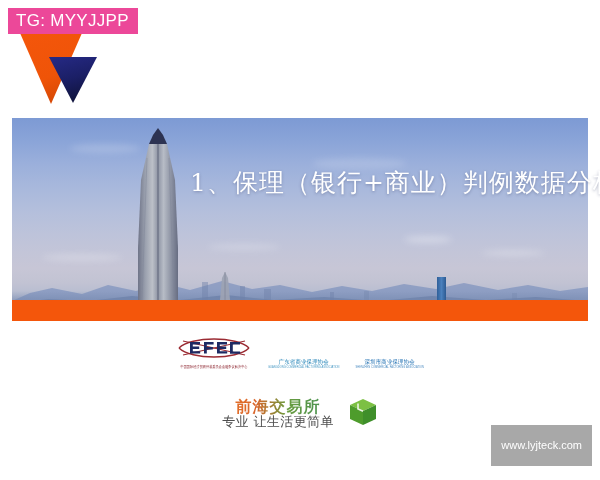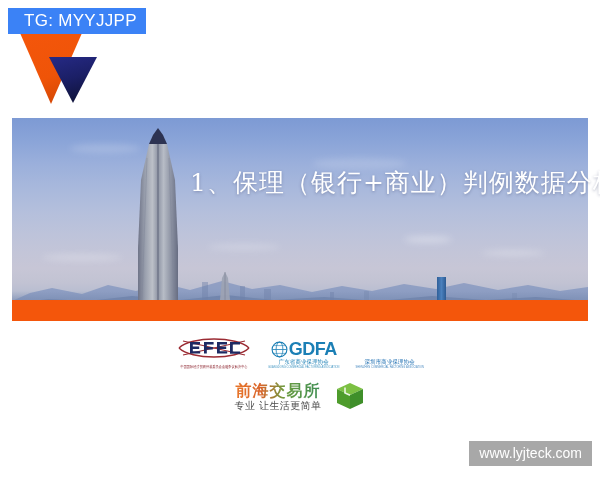--- a/index.html
+++ b/index.html
@@ -14,25 +14,25 @@
     overflow: hidden;
     font-family: "Liberation Sans", "DejaVu Sans", sans-serif;
     background: #ffffff;
   }
 
   
   #tg-badge {
     position: absolute;
     left: 8px;
     top: 8px;
-    background: #3b82f6;
+    background: #ec4899;
     color: #ffffff;
     font-size: 17px;
     line-height: 26px;
-    padding: 0 9px 0 16px;
+    padding: 0 9px 0 8px;
     letter-spacing: 0.3px;
     z-index: 40;
     white-space: nowrap;
     font-family: "Liberation Sans", "DejaVu Sans", sans-serif;
   }
 
   
   #brand-logo {
     position: absolute;
     left: 20px;
@@ -159,25 +159,25 @@
   }
   #logo-row-top {
     display: flex;
     align-items: flex-end;
     justify-content: center;
     gap: 16px;
     height: 38px;
   }
   #logo-row-bottom {
     display: flex;
-    align-items: flex-start;
+    align-items: flex-end;
     justify-content: center;
     gap: 14px;
     height: 40px;
-    margin-top: 11px;
+    margin-top: 17px;
   }
 
   
   .cfec-wrap { width: 76px; text-align: center; }
   .cfec-sub {
     font-size: 3.1px;
     color: #8d2630;
     letter-spacing: 0.1px;
     line-height: 5px;
     white-space: nowrap;
@@ -221,21 +221,21 @@
     line-height: 19px;
     letter-spacing: 1px;
     background: linear-gradient(to right, #e8762a 0%, #d9642a 30%, #6a9c3f 58%, #3f8f56 100%);
     -webkit-background-clip: text;
     background-clip: text;
     color: transparent;
     white-space: nowrap;
     font-family: "DejaVu Sans", "Liberation Sans", sans-serif;
   }
   .qh-sub {
-    font-size: 10px;
+    font-size: 13px;
     line-height: 11px;
     color: #4d4d4d;
     letter-spacing: 0.4px;
     white-space: nowrap;
     font-family: "DejaVu Sans", "Liberation Sans", sans-serif;
   }
 
   
   .af-wrap { display: flex; align-items: center; gap: 4px; }
   .af-text { line-height: 1; }
@@ -258,23 +258,23 @@
     font-family: "Liberation Sans", "DejaVu Sans", sans-serif;
   }
 
   
   #site-watermark {
     position: absolute;
     right: 8px;
     bottom: 14px;
     background: #a8a8a8;
     color: #ffffff;
-    font-size: 14px;
+    font-size: 11px;
     line-height: 25px;
-    padding: 0 10px;
+    padding: 8px 10px;
     z-index: 40;
     white-space: nowrap;
   }
 </style>
 </head>
 <body>
 
 <div id="tg-badge">TG: MYYJJPP</div>
 
 <div id="brand-logo">
@@ -373,29 +373,20 @@
           <path d="M13,7 h10 v2.4 h-7.2 v2.2 h6.4 v2.4 h-6.4 v2.2 h7.4 v2.4 h-10.2 z"></path>
           <path d="M27,7 h9.6 v2.4 h-6.8 v2.6 h6 v2.4 h-6 v4.2 h-2.8 z"></path>
           <path d="M40,7 h10 v2.4 h-7.2 v2.2 h6.4 v2.4 h-6.4 v2.2 h7.4 v2.4 h-10.2 z"></path>
           <path d="M53,7 h10 v2.4 h-7.2 v7 h7.4 v2.4 h-10.2 z"></path>
         </g>
       </svg>
       <div class="cfec-sub">中国国际经济贸易仲裁委员会金融争议解决中心</div>
     </div>
 
     <div class="fa-wrap">
-      <div class="gdfa-inner">
-        <svg class="globe-icon" width="17" height="17" viewBox="0 0 17 17">
-          <circle cx="8.5" cy="8.5" r="7.4" fill="none" stroke="#1b7fb5" stroke-width="1.1"></circle>
-          <ellipse cx="8.5" cy="8.5" rx="3.4" ry="7.4" fill="none" stroke="#1b7fb5" stroke-width="0.8"></ellipse>
-          <path d="M1.3,8.5 H15.7" stroke="#1b7fb5" stroke-width="0.8"></path>
-          <path d="M2.6,4.6 H14.4 M2.6,12.4 H14.4" stroke="#1b7fb5" stroke-width="0.6"></path>
-        </svg>
-        <span class="fa-main gdfa-color">GDFA</span>
-      </div>
       <div class="fa-cn gdfa-color">广东省商业保理协会</div>
       <div class="fa-en gdfa-color">GUANGDONG COMMERCIAL FACTORING ASSOCIATION</div>
     </div>
 
     <div class="fa-wrap">
       <div class="fa-cn szfa-color">深圳市商业保理协会</div>
       <div class="fa-en szfa-color">SHENZHEN COMMERCIAL FACTORING ASSOCIATION</div>
     </div>
   </div>
 

